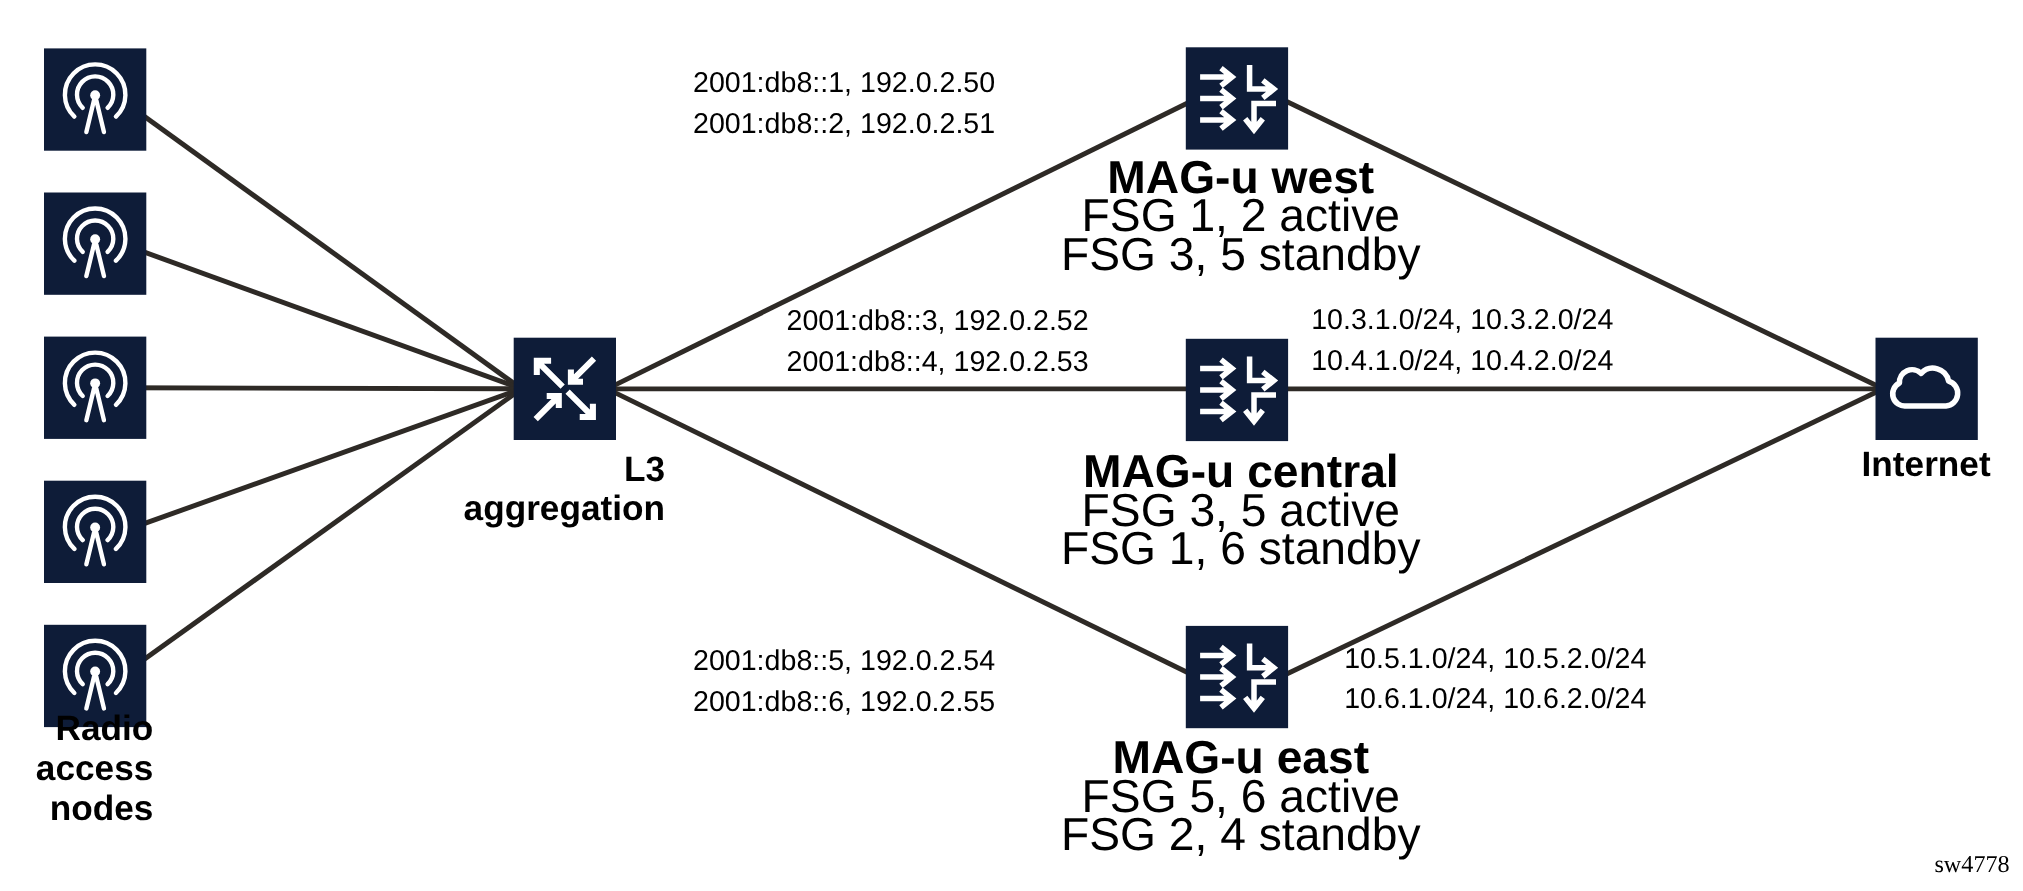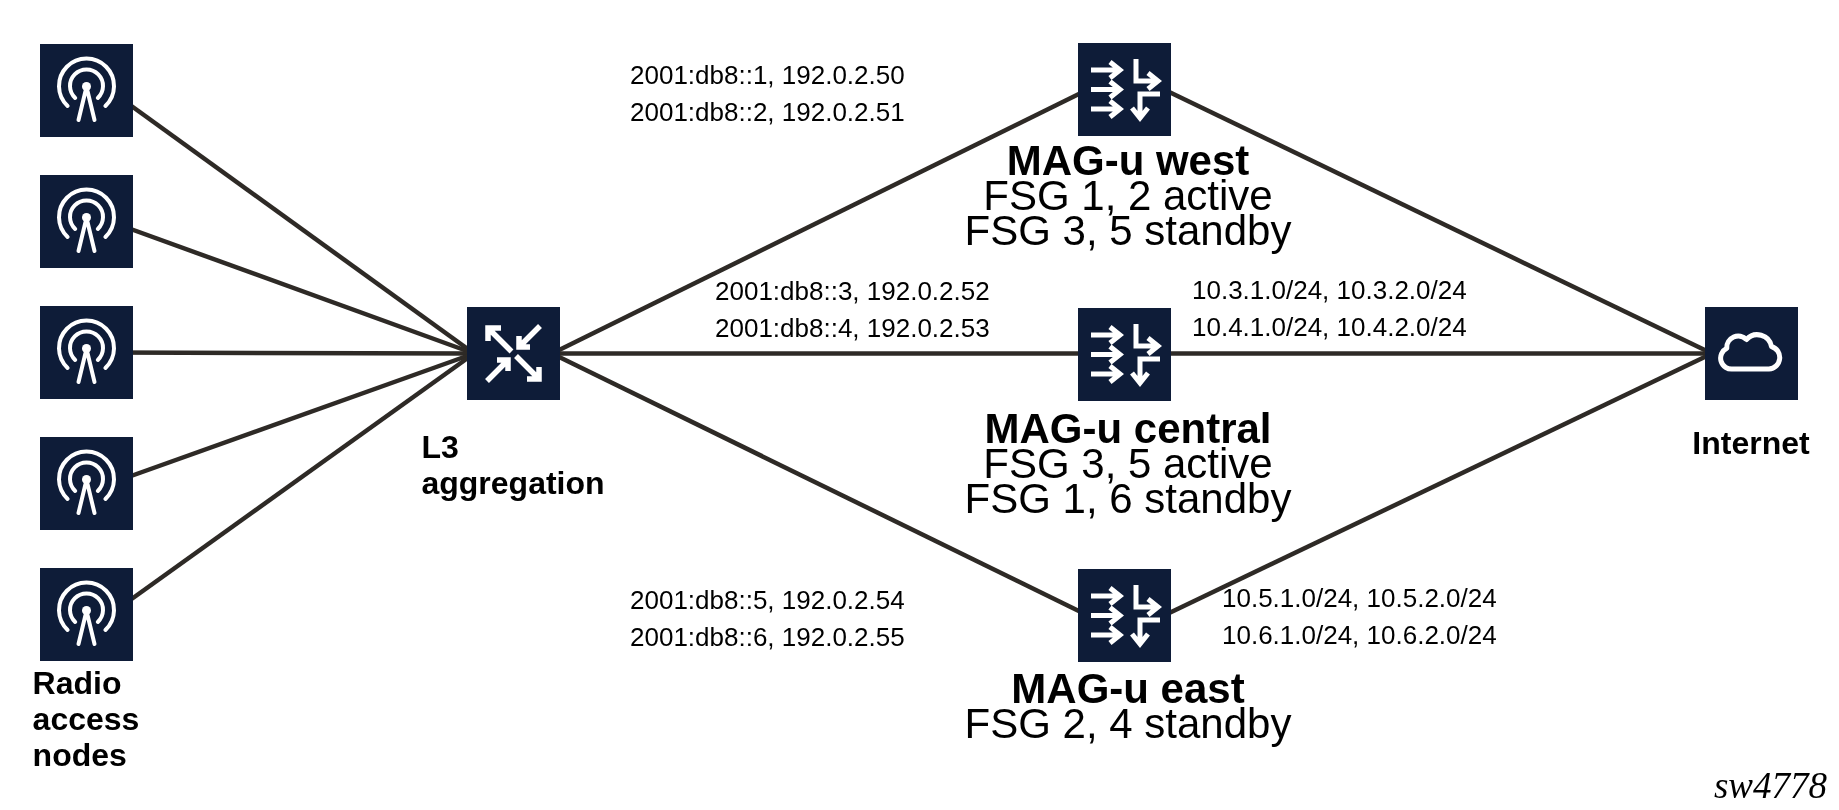--- a/index.html
+++ b/index.html
@@ -30,47 +30,45 @@
     position: absolute;
     left: 0; top: 0;
     width: 93px; height: 93px;
     stroke: var(--icon-stroke, #ffffff);
   }
   .icon * { fill: none; }
   .icon .dot { fill: var(--icon-stroke, #ffffff); stroke: none; }
   .grouplabel {
     position: absolute;
     transform: translateX(-50%);
-    text-align: left;
+    text-align: right;
     font-weight: bold;
     font-size: 32px;
     line-height: 36px;
     white-space: pre-line;
-    margin-top: 21px;
   }
   .maglabel {
     position: absolute;
     transform: translateX(-50%);
     text-align: center;
     font-size: 42px;
     line-height: 35px;
     white-space: nowrap;
   }
   .maglabel .magtitle { font-weight: bold; }
   .iplabel {
     position: absolute;
     font-size: 26px;
     line-height: 37px;
     white-space: nowrap;
   }
   .watermark {
     position: absolute;
     font-family: "Liberation Serif", serif;
-    font-style: italic;
-    font-size: 37px;
+    font-size: 22px;
     line-height: 30px;
   }
 </style>
 </head>
 <body>
 
 <div class="canvas">
 
   <svg class="links" viewBox="0 0 1839 810">
     <line x1="110" y1="90.5" x2="474" y2="353.5"></line>
@@ -181,20 +179,21 @@
     <div>FSG 1, 2 active</div>
     <div>FSG 3, 5 standby</div>
   </div>
   <div class="maglabel" style="left:1128px;top:411px">
     <div class="magtitle">MAG-u central</div>
     <div>FSG 3, 5 active</div>
     <div>FSG 1, 6 standby</div>
   </div>
   <div class="maglabel" style="left:1128px;top:671px">
     <div class="magtitle">MAG-u east</div>
+    <div>FSG 5, 6 active</div>
     <div>FSG 2, 4 standby</div>
   </div>
 
   <div class="iplabel" style="left:630px;top:57px">
     <div>2001:db8::1, 192.0.2.50</div>
     <div>2001:db8::2, 192.0.2.51</div>
   </div>
   <div class="iplabel" style="left:715px;top:273px">
     <div>2001:db8::3, 192.0.2.52</div>
     <div>2001:db8::4, 192.0.2.53</div>

